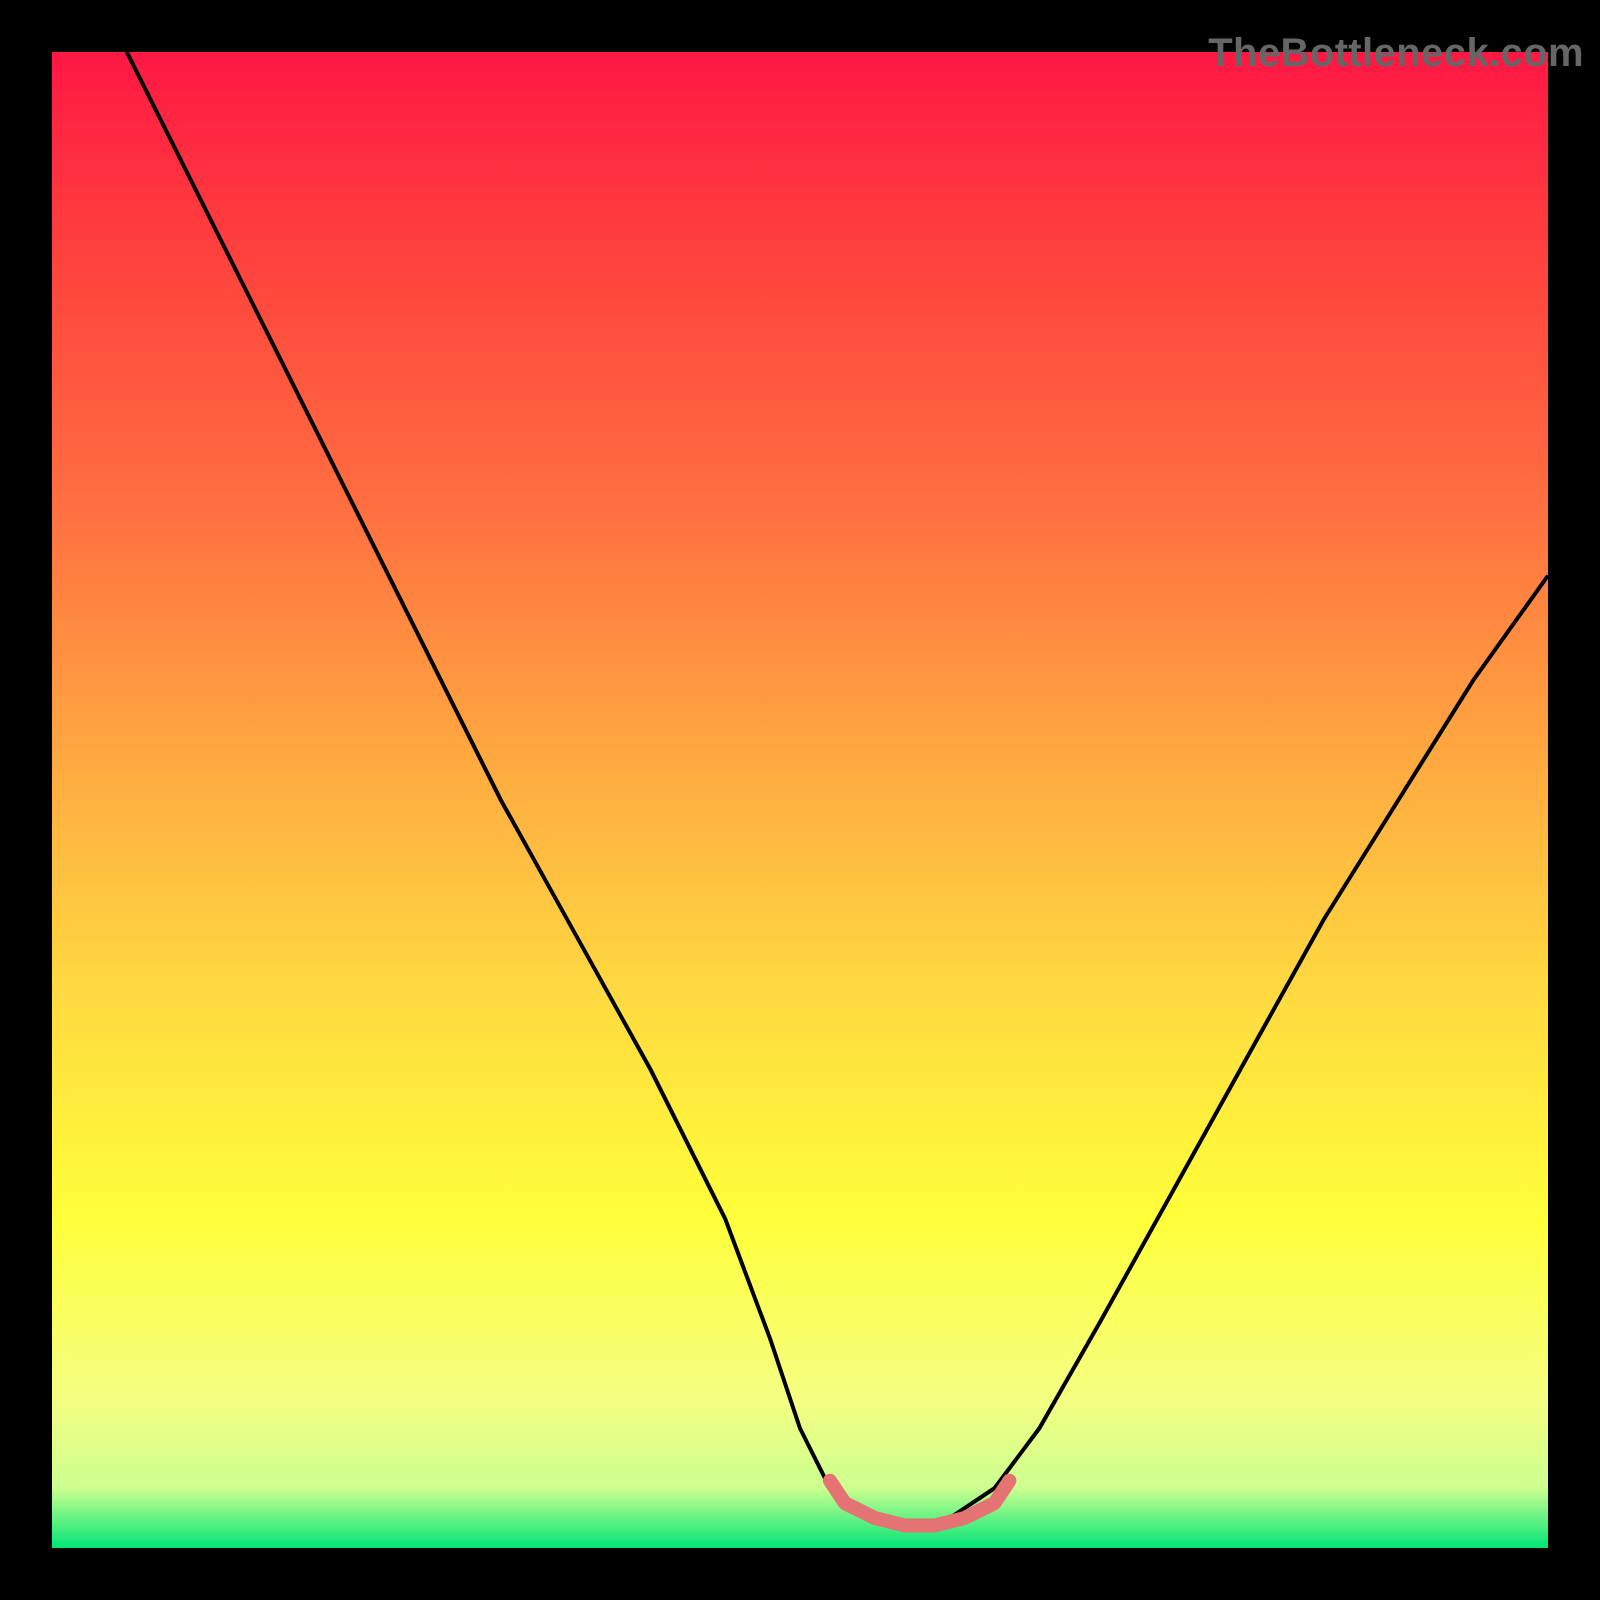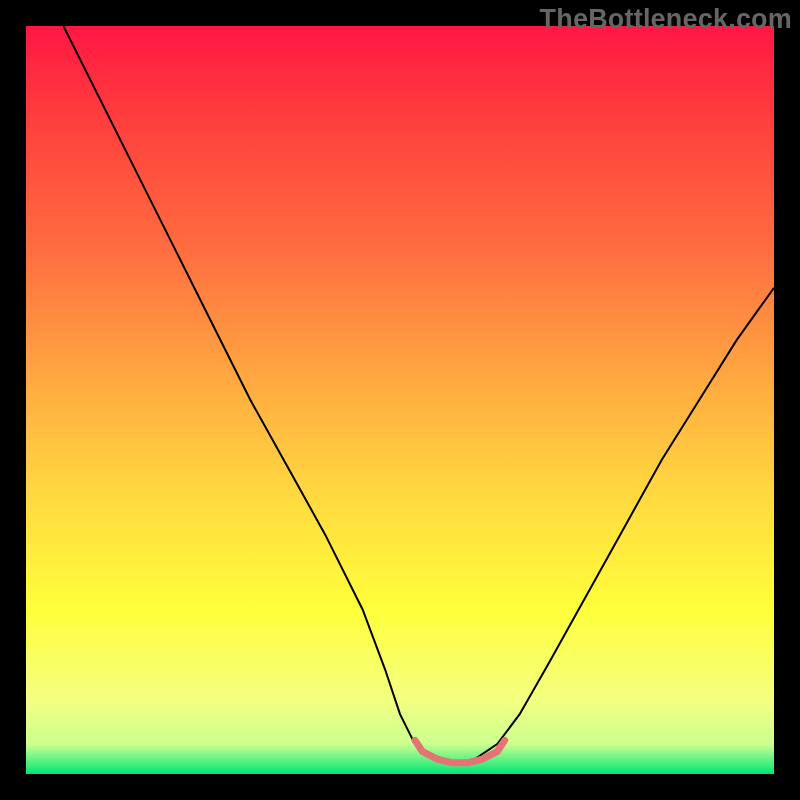--- a/index.html
+++ b/index.html
@@ -12,23 +12,23 @@
     font-family: Arial, Helvetica, sans-serif;
   }
   .frame {
     position: relative;
     width: 800px;
     height: 800px;
     background: #000;
   }
   .watermark {
     position: absolute;
-    top: 4px;
+    top: 16px;
     right: 8px;
-    font-size: 27px;
+    font-size: 20px;
     font-weight: bold;
     color: #666;
     letter-spacing: 0.2px;
     z-index: 10;
   }
   .plot-area {
     position: absolute;
     left: 26px;
     top: 26px;
     width: 748px;

